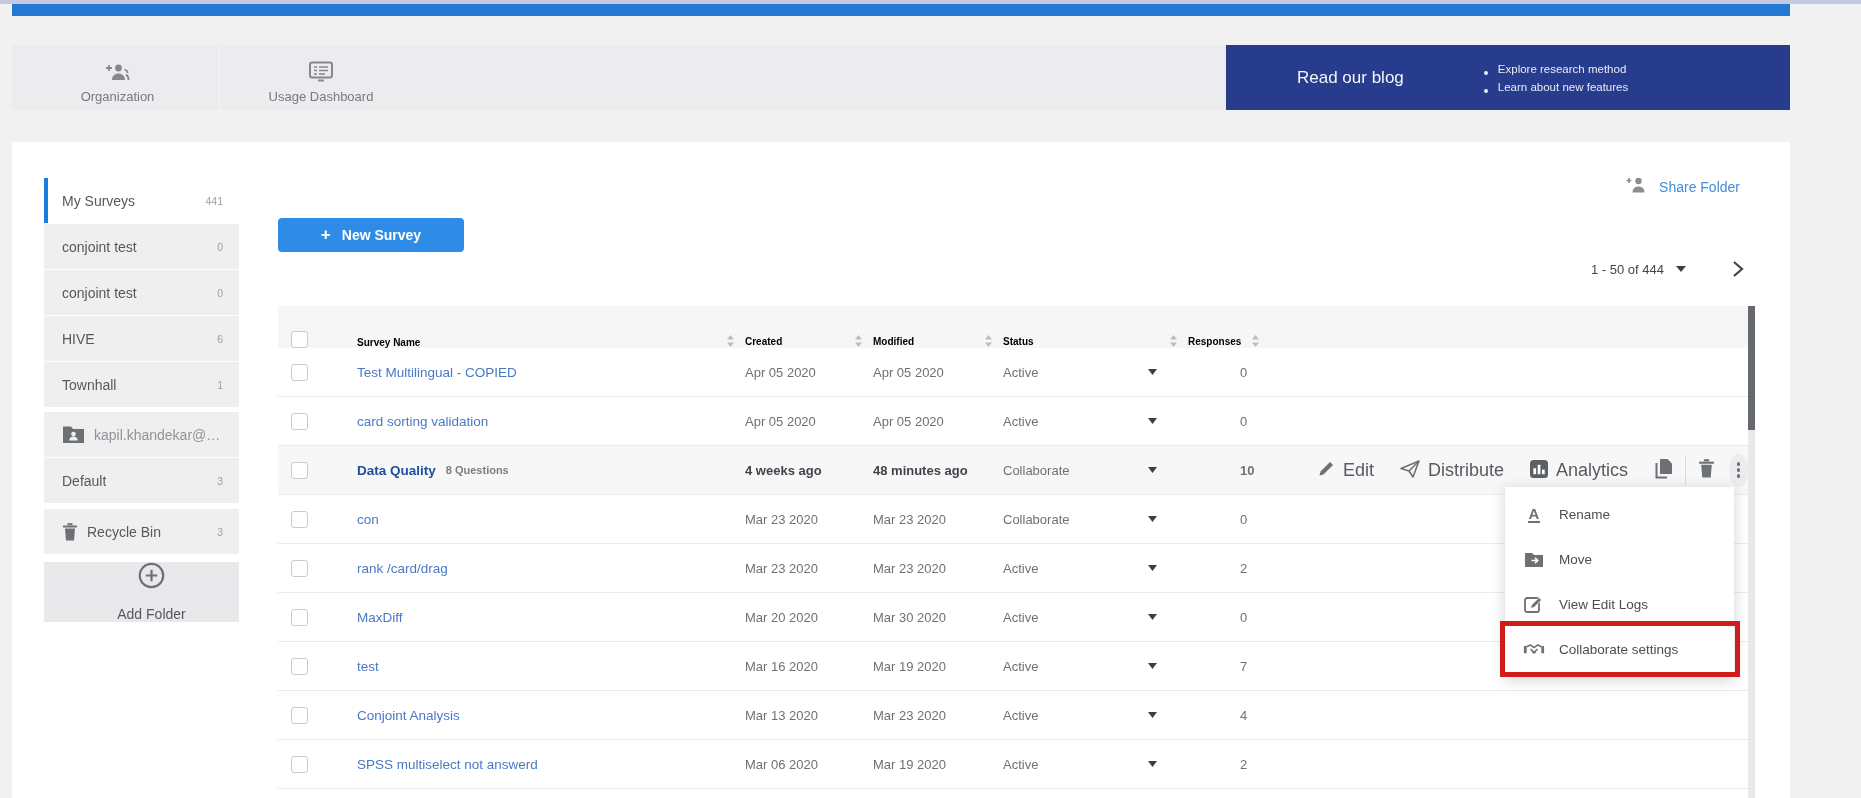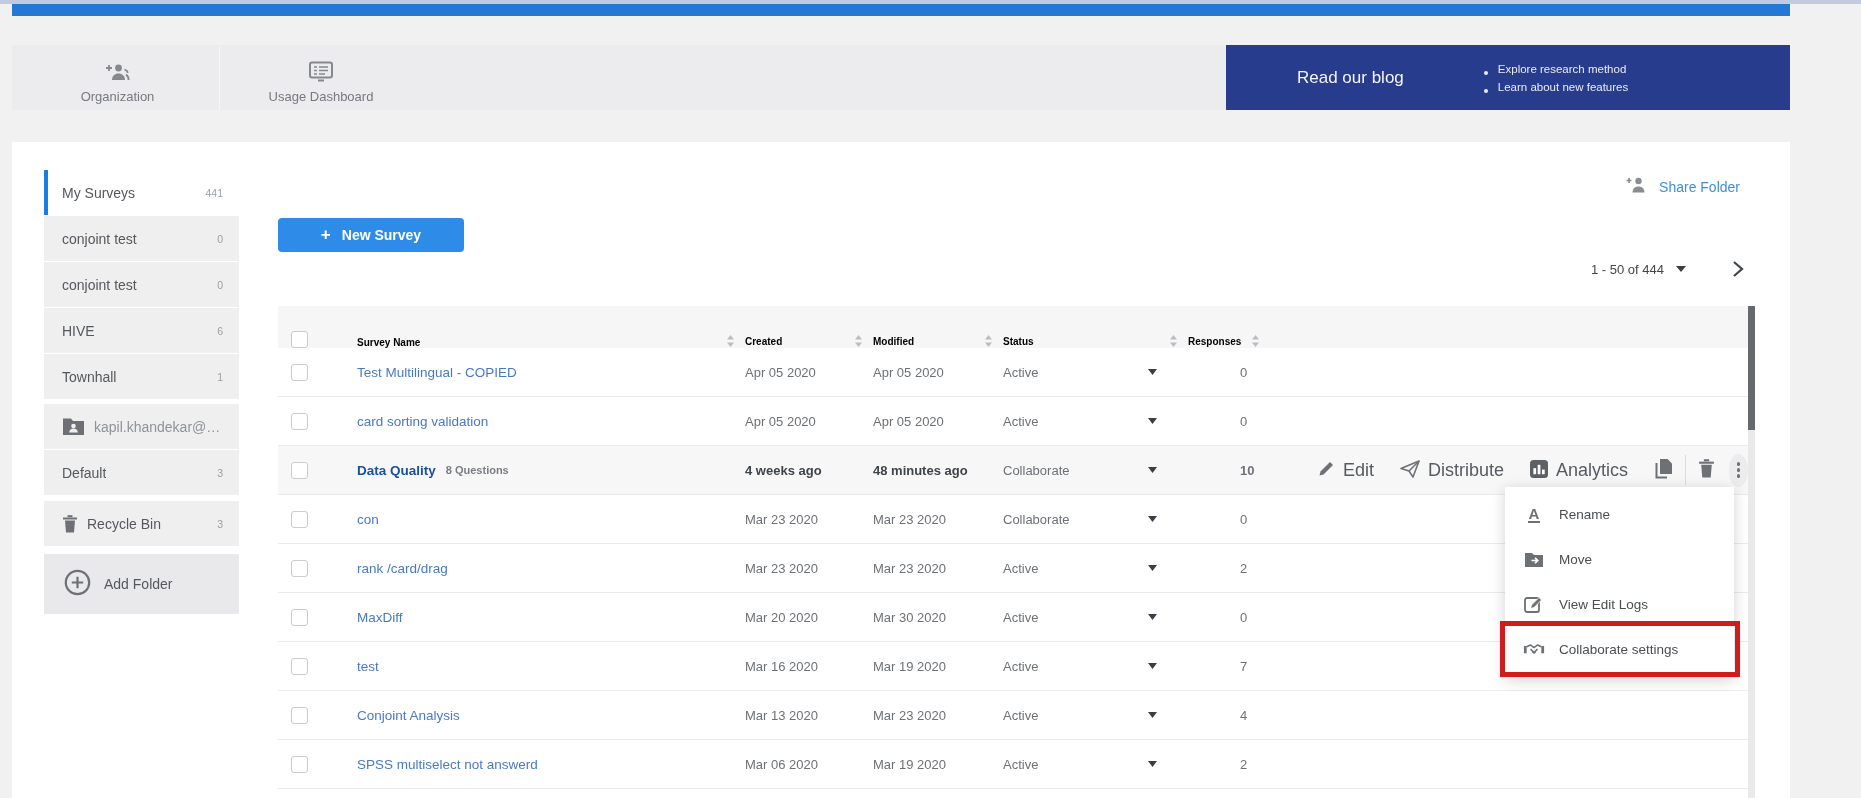--- a/index.html
+++ b/index.html
@@ -31,32 +31,32 @@
   }
   .banner-title { margin-left:71px; font-size:17px; color:#f4f5f9; white-space:nowrap; }
   .banner-bullets { margin-left:80px; display:flex; flex-direction:column; gap:6px; }
   .banner-bullet { font-size:11.5px; color:#e9ebf3; display:flex; align-items:flex-end; gap:10px; white-space:nowrap; }
   .banner-bullet .dot { width:4px; height:4px; border-radius:50%; background:#e9ebf3; flex:0 0 auto; }
 
   
   .card { position:absolute; left:12px; top:142px; width:1778px; height:656px; background:#ffffff; }
 
   
-  .sidebar { position:absolute; left:5px; top:28px; width:222px;padding-left:27px; }
+  .sidebar { position:absolute; left:5px; top:36px; width:222px;padding-left:27px; }
   .side-item {
     height:45px; margin-bottom:1px; background:#efeff0; display:flex; align-items:center;
     padding:0 16px 0 18px; cursor:pointer;
   }
   .side-item .side-label { font-size:14px; color:#55585d; white-space:nowrap; overflow:hidden; text-overflow:ellipsis; }
   .side-item .side-count { margin-left:auto; font-size:10.5px; color:#9aa0a5; }
   .side-item.active { background:#ffffff; border-left:4px solid #1b7ce2; padding-left:14px; }
   .side-item.dim .side-label { color:#8f9399; }
   .side-item .side-icon { margin-right:9px; display:flex; align-items:center; }
   .gap5 { margin-top:5px; } .gap6 { margin-top:6px; } .gap8 { margin-top:8px; }
-  .side-add { height:60px; background:#e9e9eb; display:flex; align-items:center; gap:13px; padding-left:20px; cursor:pointer; }
+  .side-add { height:60px; background:#e9e9eb; display:flex; align-items:center; gap:13px; padding-left:20px; cursor:pointer;flex-direction:column; }
   .side-add .side-label { font-size:14px; color:#55585d; }
 
   
   .share-folder { position:absolute; top:34px; right:50px; display:flex; align-items:center; gap:10px; cursor:pointer; }
   .share-folder .sf-label { font-size:14px; color:#3f8fd8; }
   .btn-new-survey {
     position:absolute; left:266px; top:76px; width:186px; height:34px; border-radius:4px; background:#2e8be8;
     display:flex; align-items:center; justify-content:center; gap:11px; color:#ffffff; cursor:pointer;
   }
   .btn-new-survey .plus { font-size:17px; font-weight:bold; }

